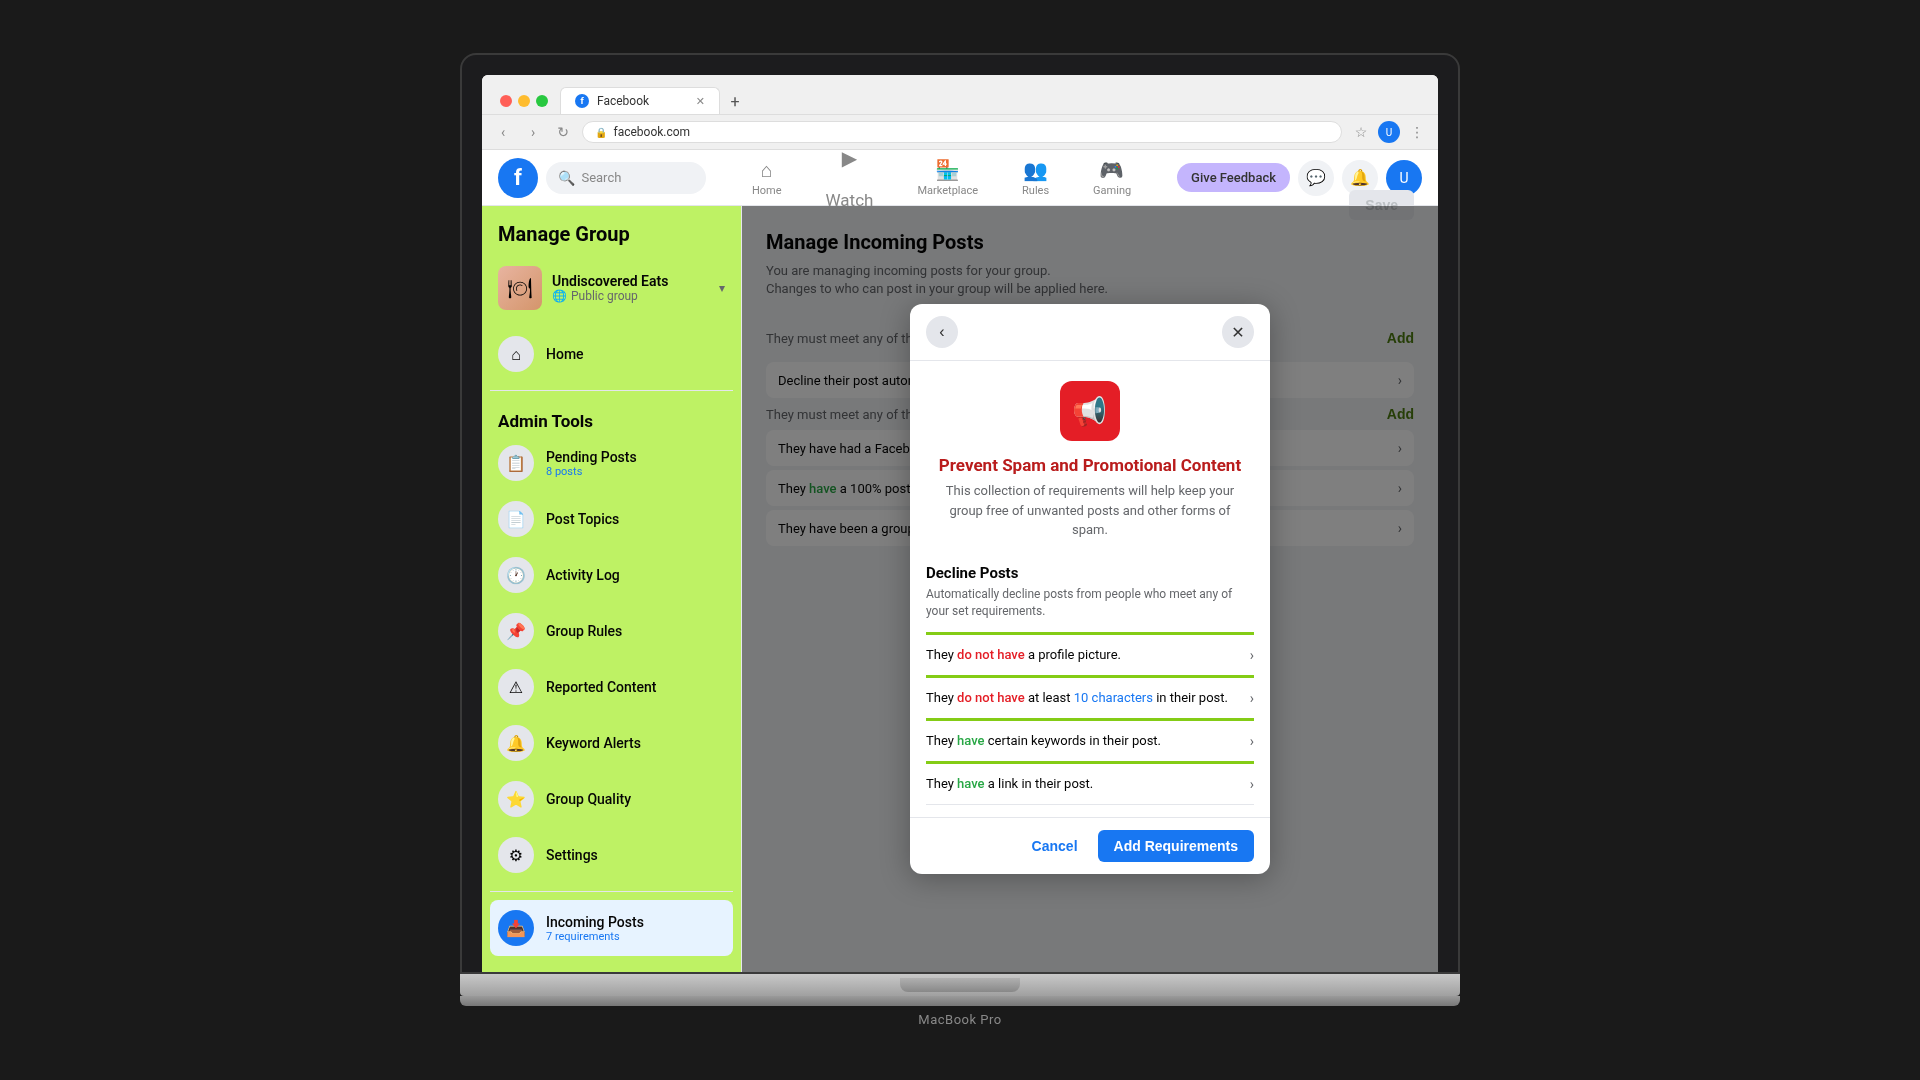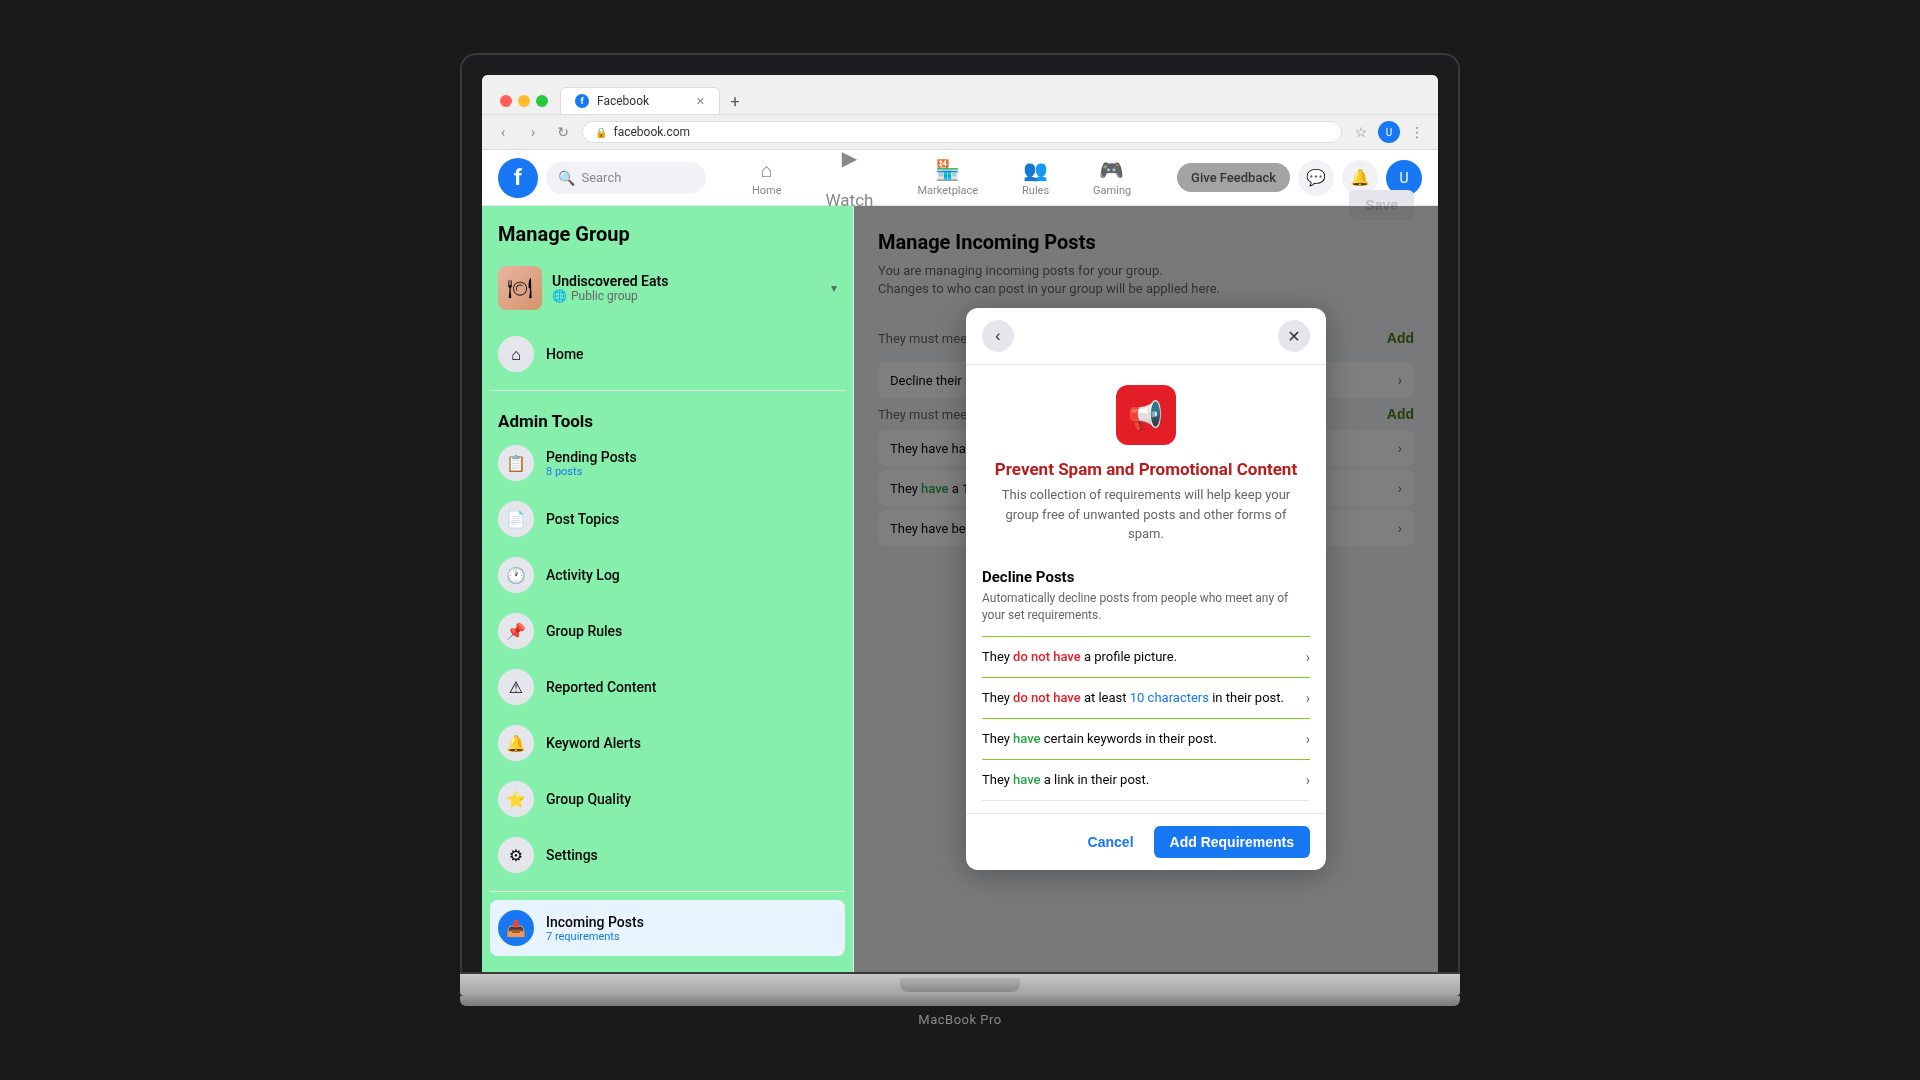--- a/index.html
+++ b/index.html
@@ -237,21 +237,21 @@
     }
     .fb-nav-item .nav-icon {
       font-size: 20px;
     }
     .fb-nav-right {
       display: flex;
       align-items: center;
       gap: 8px;
     }
     .fb-feedback-btn {
-      background: #a3a3a3;
+      background: #c4b5fd;
       border-radius: 20px;
       padding: 7px 14px;
       font-size: 13px;
       color: #333;
       font-weight: 500;
       cursor: pointer;
     }
     .fb-icon-btn {
       width: 36px;
       height: 36px;
@@ -278,22 +278,22 @@
 
     
     .fb-content {
       display: flex;
       background: #f0f2f5;
       min-height: 520px;
     }
 
     
     .sidebar {
-      width: 372px;
-      background: #86efac;
+      width: 260px;
+      background: #bef264;
       flex-shrink: 0;
       padding: 16px 8px;
       overflow-y: auto;
       border-right: 1px solid #e4e6eb;
     }
     .sidebar-title {
       font-size: 20px;
       font-weight: 700;
       color: #050505;
       padding: 0 8px 12px 8px;
@@ -540,21 +540,21 @@
       font-size: 12px;
       color: #65676b;
       margin-bottom: 12px;
       line-height: 1.4;
     }
     .modal-req-item {
       display: flex;
       align-items: center;
       justify-content: space-between;
       padding: 12px 0;
-      border-top: 1px solid #84cc16;
+      border-top: 3px solid #84cc16;
       font-size: 13px;
       color: #050505;
       cursor: pointer;
     }
     .modal-req-item:last-child { border-bottom: 1px solid #e4e6eb; }
     .modal-req-chevron { color: #65676b; font-size: 14px; }
     .modal-footer {
       display: flex;
       align-items: center;
       justify-content: flex-end;

